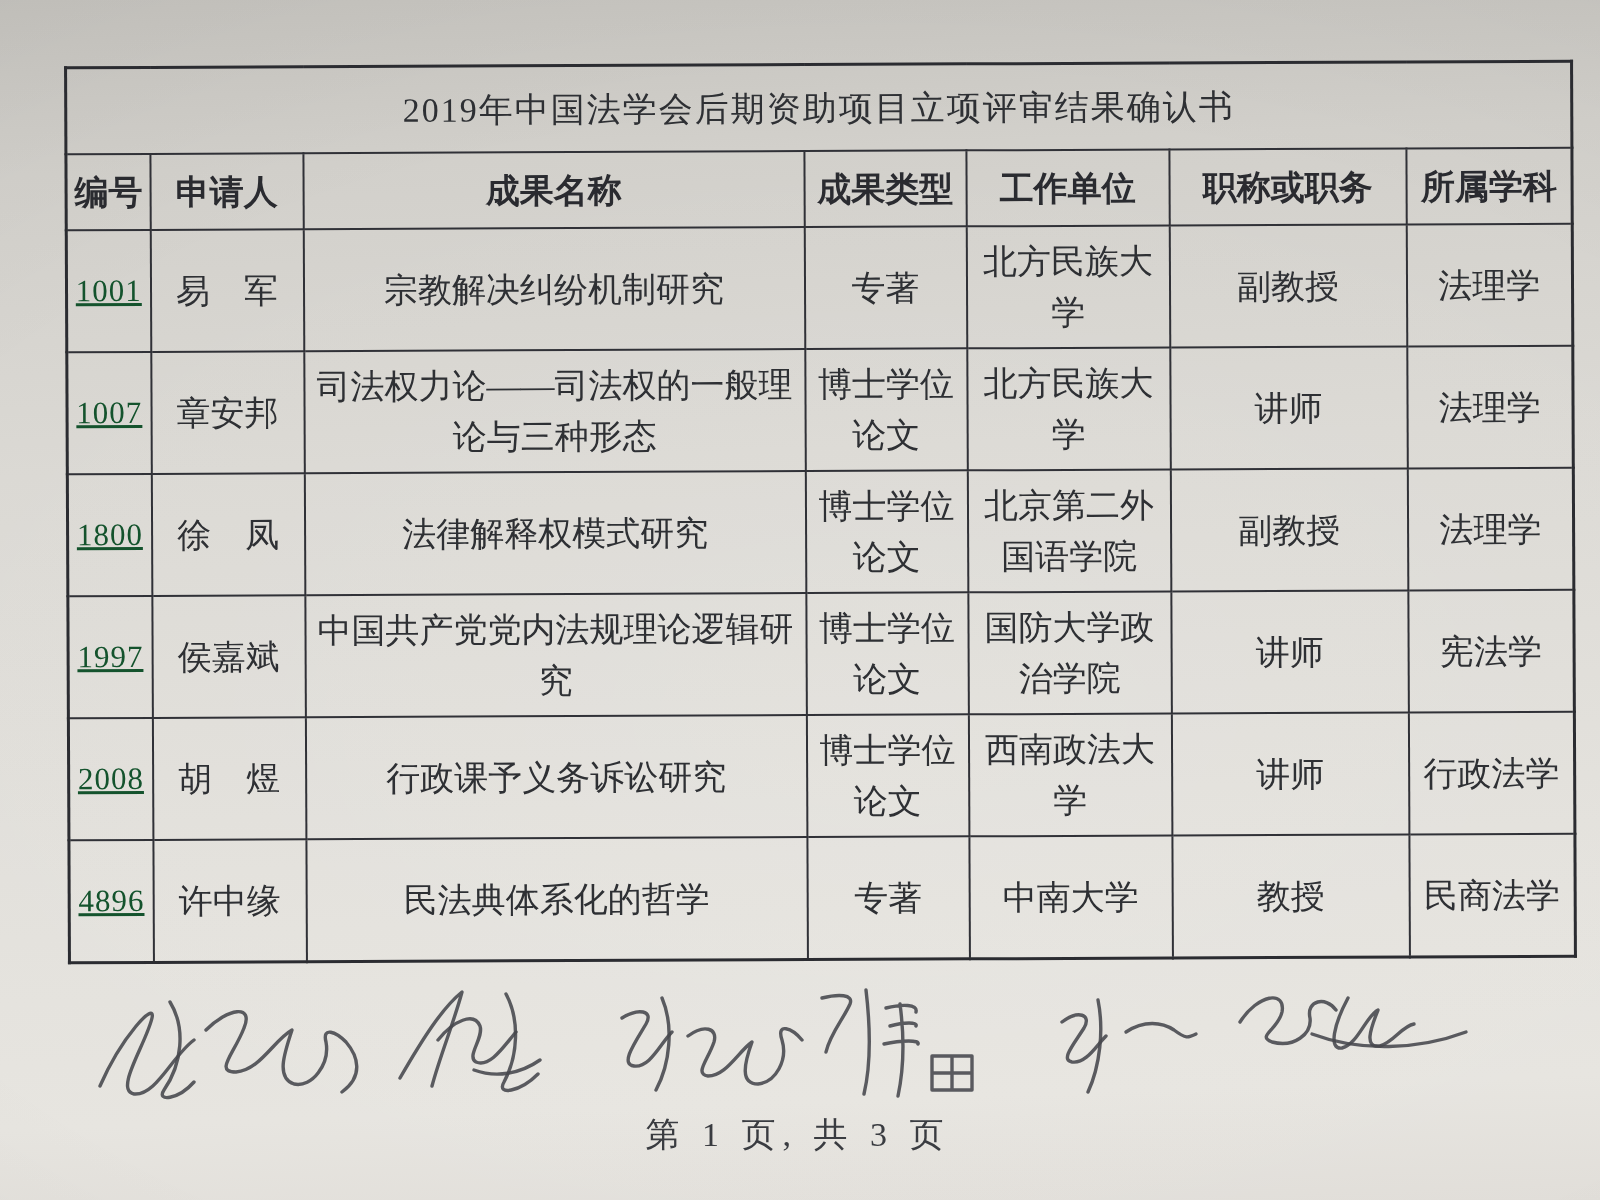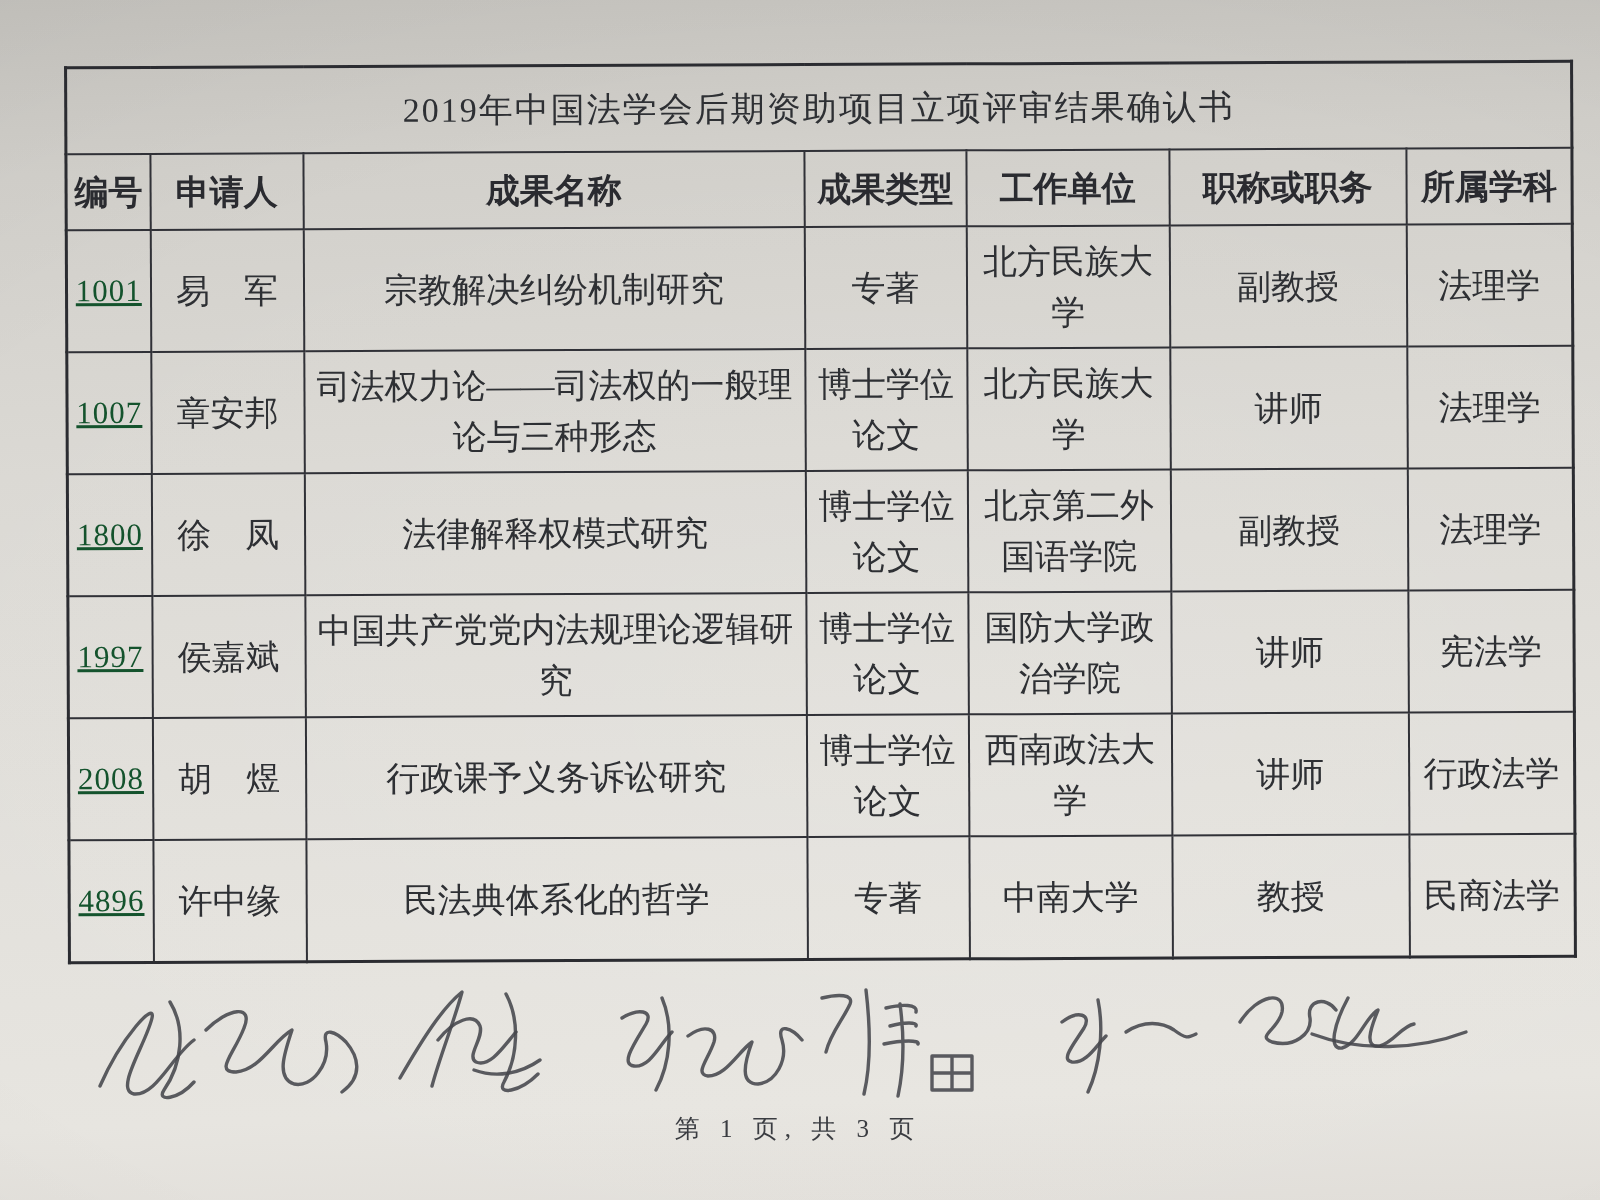--- a/index.html
+++ b/index.html
@@ -31,21 +31,21 @@
     height:84px;font-size:40px;font-weight:bold;letter-spacing:2px;color:#27282d;
   }
   tr.header-row th{height:74px;font-weight:bold;font-size:34px;color:#2a2b30;}
   tr.data-row td{height:120px;}
   td.c-code{font-size:31px;letter-spacing:1px;color:#14532d;text-decoration:underline;}
   td.c-name{padding:0 10px;}
   svg.signatures{position:absolute;left:70px;top:978px;}
   .sig{fill:none;stroke:#45474c;stroke-width:3.4;stroke-linecap:round;stroke-linejoin:round;opacity:0.88;}
   .footer{
     position:absolute;left:0;top:1112px;width:1596px;
-    text-align:center;font-size:25px;letter-spacing:7px;color:#3a3c41;
+    text-align:center;font-size:34px;letter-spacing:7px;color:#3a3c41;
   }
 </style>
 </head>
 <body>
 
 <div class="paper-shade"></div>
 
 <table class="doc-table">
   <colgroup>
     <col style="width:84px">

